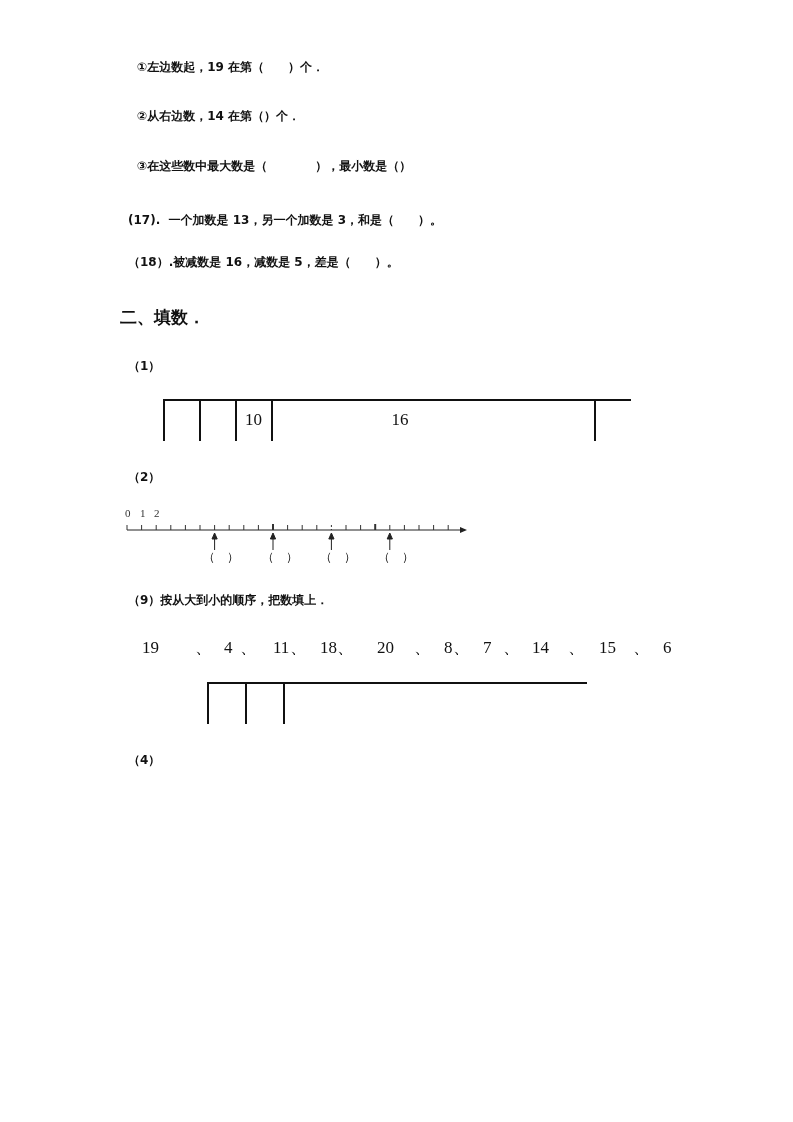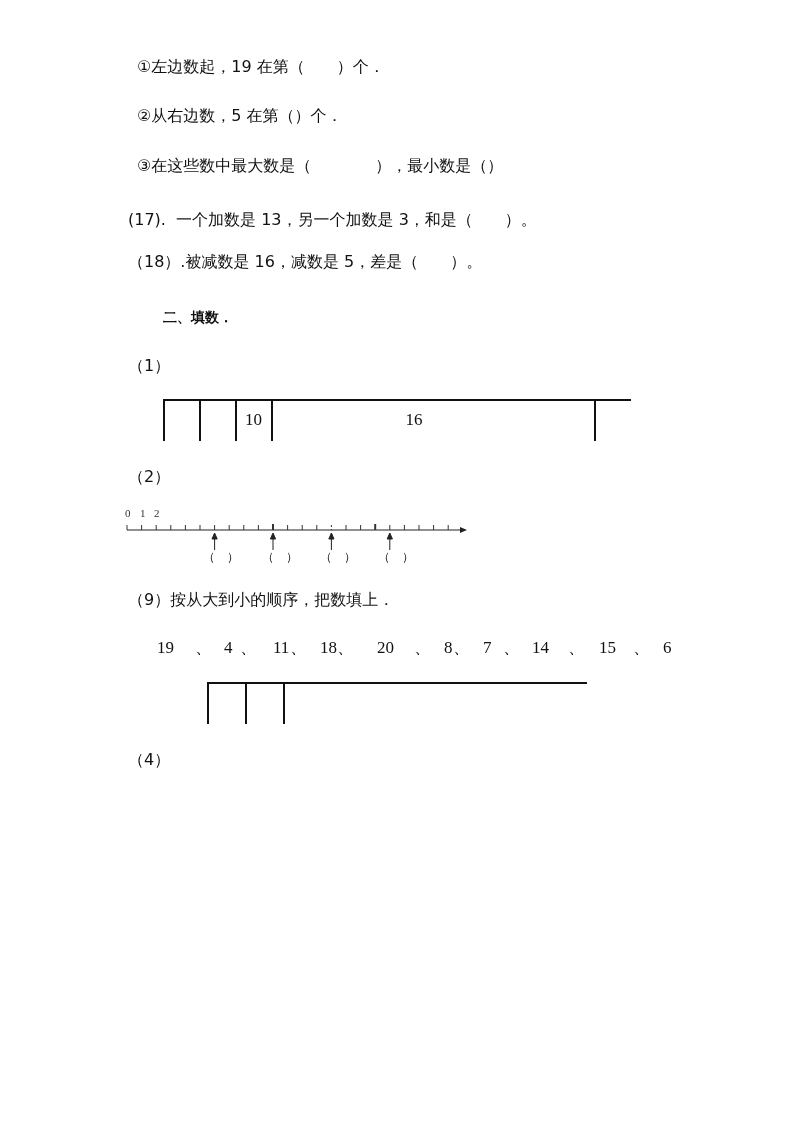--- a/index.html
+++ b/index.html
@@ -1,49 +1,49 @@
 <!DOCTYPE html>
 <html><head>
 <meta charset="utf-8">
 <style>
   html, body { margin: 0; padding: 0; background: #ffffff; }
   body { width: 793px; height: 1122px; position: relative; overflow: hidden;
          font-family: "DejaVu Sans", "Liberation Sans", sans-serif; color: #111; }
-  .line { position: absolute; white-space: pre; font-size: 16px; line-height: 20px; }
-  .heading { font-weight: bold; font-size: 14px; margin-left: 43px; }
+  .line { position: absolute; white-space: pre; font-size: 12px; line-height: 20px; font-weight: bold; }
+  .heading { font-weight: bold; font-size: 17px; }
   .seg { position: absolute; background: #111; }
   .cell-text { position: absolute; font-family: "Liberation Serif", "DejaVu Serif", serif;
                font-size: 17px; line-height: 20px; text-align: center; }
   .nl-label { position: absolute; font-family: "Liberation Serif", serif; font-size: 11px; color: #333; }
   .paren { position: absolute; font-size: 12px; color: #222; font-family: "DejaVu Sans", sans-serif; }
   .seq-item { position: absolute; font-family: "Liberation Serif", "DejaVu Serif", serif; font-size: 17px; line-height: 20px; white-space: pre; }
 </style>
 </head>
 <body>
 
 <div class="line" style="left:137px; top:57px;">①左边数起，19 在第（　　）个．</div>
-<div class="line" style="left:137px; top:106px;">②从右边数，5 在第（）个．</div>
+<div class="line" style="left:137px; top:106px;">②从右边数，14 在第（）个．</div>
 <div class="line" style="left:137px; top:156px;">③在这些数中最大数是（　　　　），最小数是（）</div>
 <div class="line" style="left:128px; top:210px;">(17).  一个加数是 13，另一个加数是 3，和是（　　）。</div>
 <div class="line" style="left:128px; top:252px;text-align:right;">（18）.被减数是 16，减数是 5，差是（　　）。</div>
 
 <div class="line heading" style="left:120px; top:307px;">二、填数．</div>
 
 <div class="line" style="left:128px; top:356px;">（1）</div>
 <div>
   <div class="seg" style="left:163px; top:399px; width:468px; height:1.5px;"></div>
   <div class="seg" style="left:163px; top:399px; width:1.5px; height:42px;"></div>
   <div class="seg" style="left:199px; top:399px; width:1.5px; height:42px;"></div>
   <div class="seg" style="left:235px; top:399px; width:1.5px; height:42px;"></div>
   <div class="seg" style="left:271px; top:399px; width:1.5px; height:42px;"></div>
   <div class="seg" style="left:594px; top:399px; width:1.5px; height:42px;"></div>
   <div class="cell-text" style="left:164px; top:410px; width:35px;"></div>
   <div class="cell-text" style="left:200px; top:410px; width:35px;"></div>
   <div class="cell-text" style="left:236px; top:410px; width:35px;">10</div>
-  <div class="cell-text" style="left:272px; top:410px; width:284px;">16</div>
+  <div class="cell-text" style="left:258px; top:410px; width:284px;">16</div>
   <div class="cell-text" style="left:595px; top:410px; width:35px;"></div>
 </div>
 
 <div class="line" style="left:128px; top:467px;">（2）</div>
 <div>
   <span class="nl-label" style="left:125px; top:507px;">0</span>
   <span class="nl-label" style="left:140px; top:507px;">1</span>
   <span class="nl-label" style="left:154px; top:507px;">2</span>
   <svg width="793" height="70" style="position:absolute; left:0; top:510px;">
     <line x1="127" y1="20" x2="460" y2="20" stroke="#222" stroke-width="1"></line>
@@ -85,21 +85,21 @@
     </g>
   </svg>
   <span class="paren" style="left:203px; top:549px;">（　）</span>
   <span class="paren" style="left:262px; top:549px;">（　）</span>
   <span class="paren" style="left:320px; top:549px;">（　）</span>
   <span class="paren" style="left:378px; top:549px;">（　）</span>
 </div>
 
 <div class="line" style="left:128px; top:590px;">（9）按从大到小的顺序，把数填上．</div>
 <div>
-  <span class="seq-item" style="left:157px; top:638px;">19</span>
+  <span class="seq-item" style="left:142px; top:638px;">19</span>
   <span class="seq-item" style="left:195px; top:638px;">、</span>
   <span class="seq-item" style="left:224px; top:638px;">4</span>
   <span class="seq-item" style="left:240px; top:638px;">、</span>
   <span class="seq-item" style="left:273px; top:638px;text-align:center;">11</span>
   <span class="seq-item" style="left:290px; top:638px;">、</span>
   <span class="seq-item" style="left:320px; top:638px;text-align:center;">18</span>
   <span class="seq-item" style="left:337px; top:638px;">、</span>
   <span class="seq-item" style="left:377px; top:638px;">20</span>
   <span class="seq-item" style="left:414px; top:638px;">、</span>
   <span class="seq-item" style="left:444px; top:638px;">8</span>

